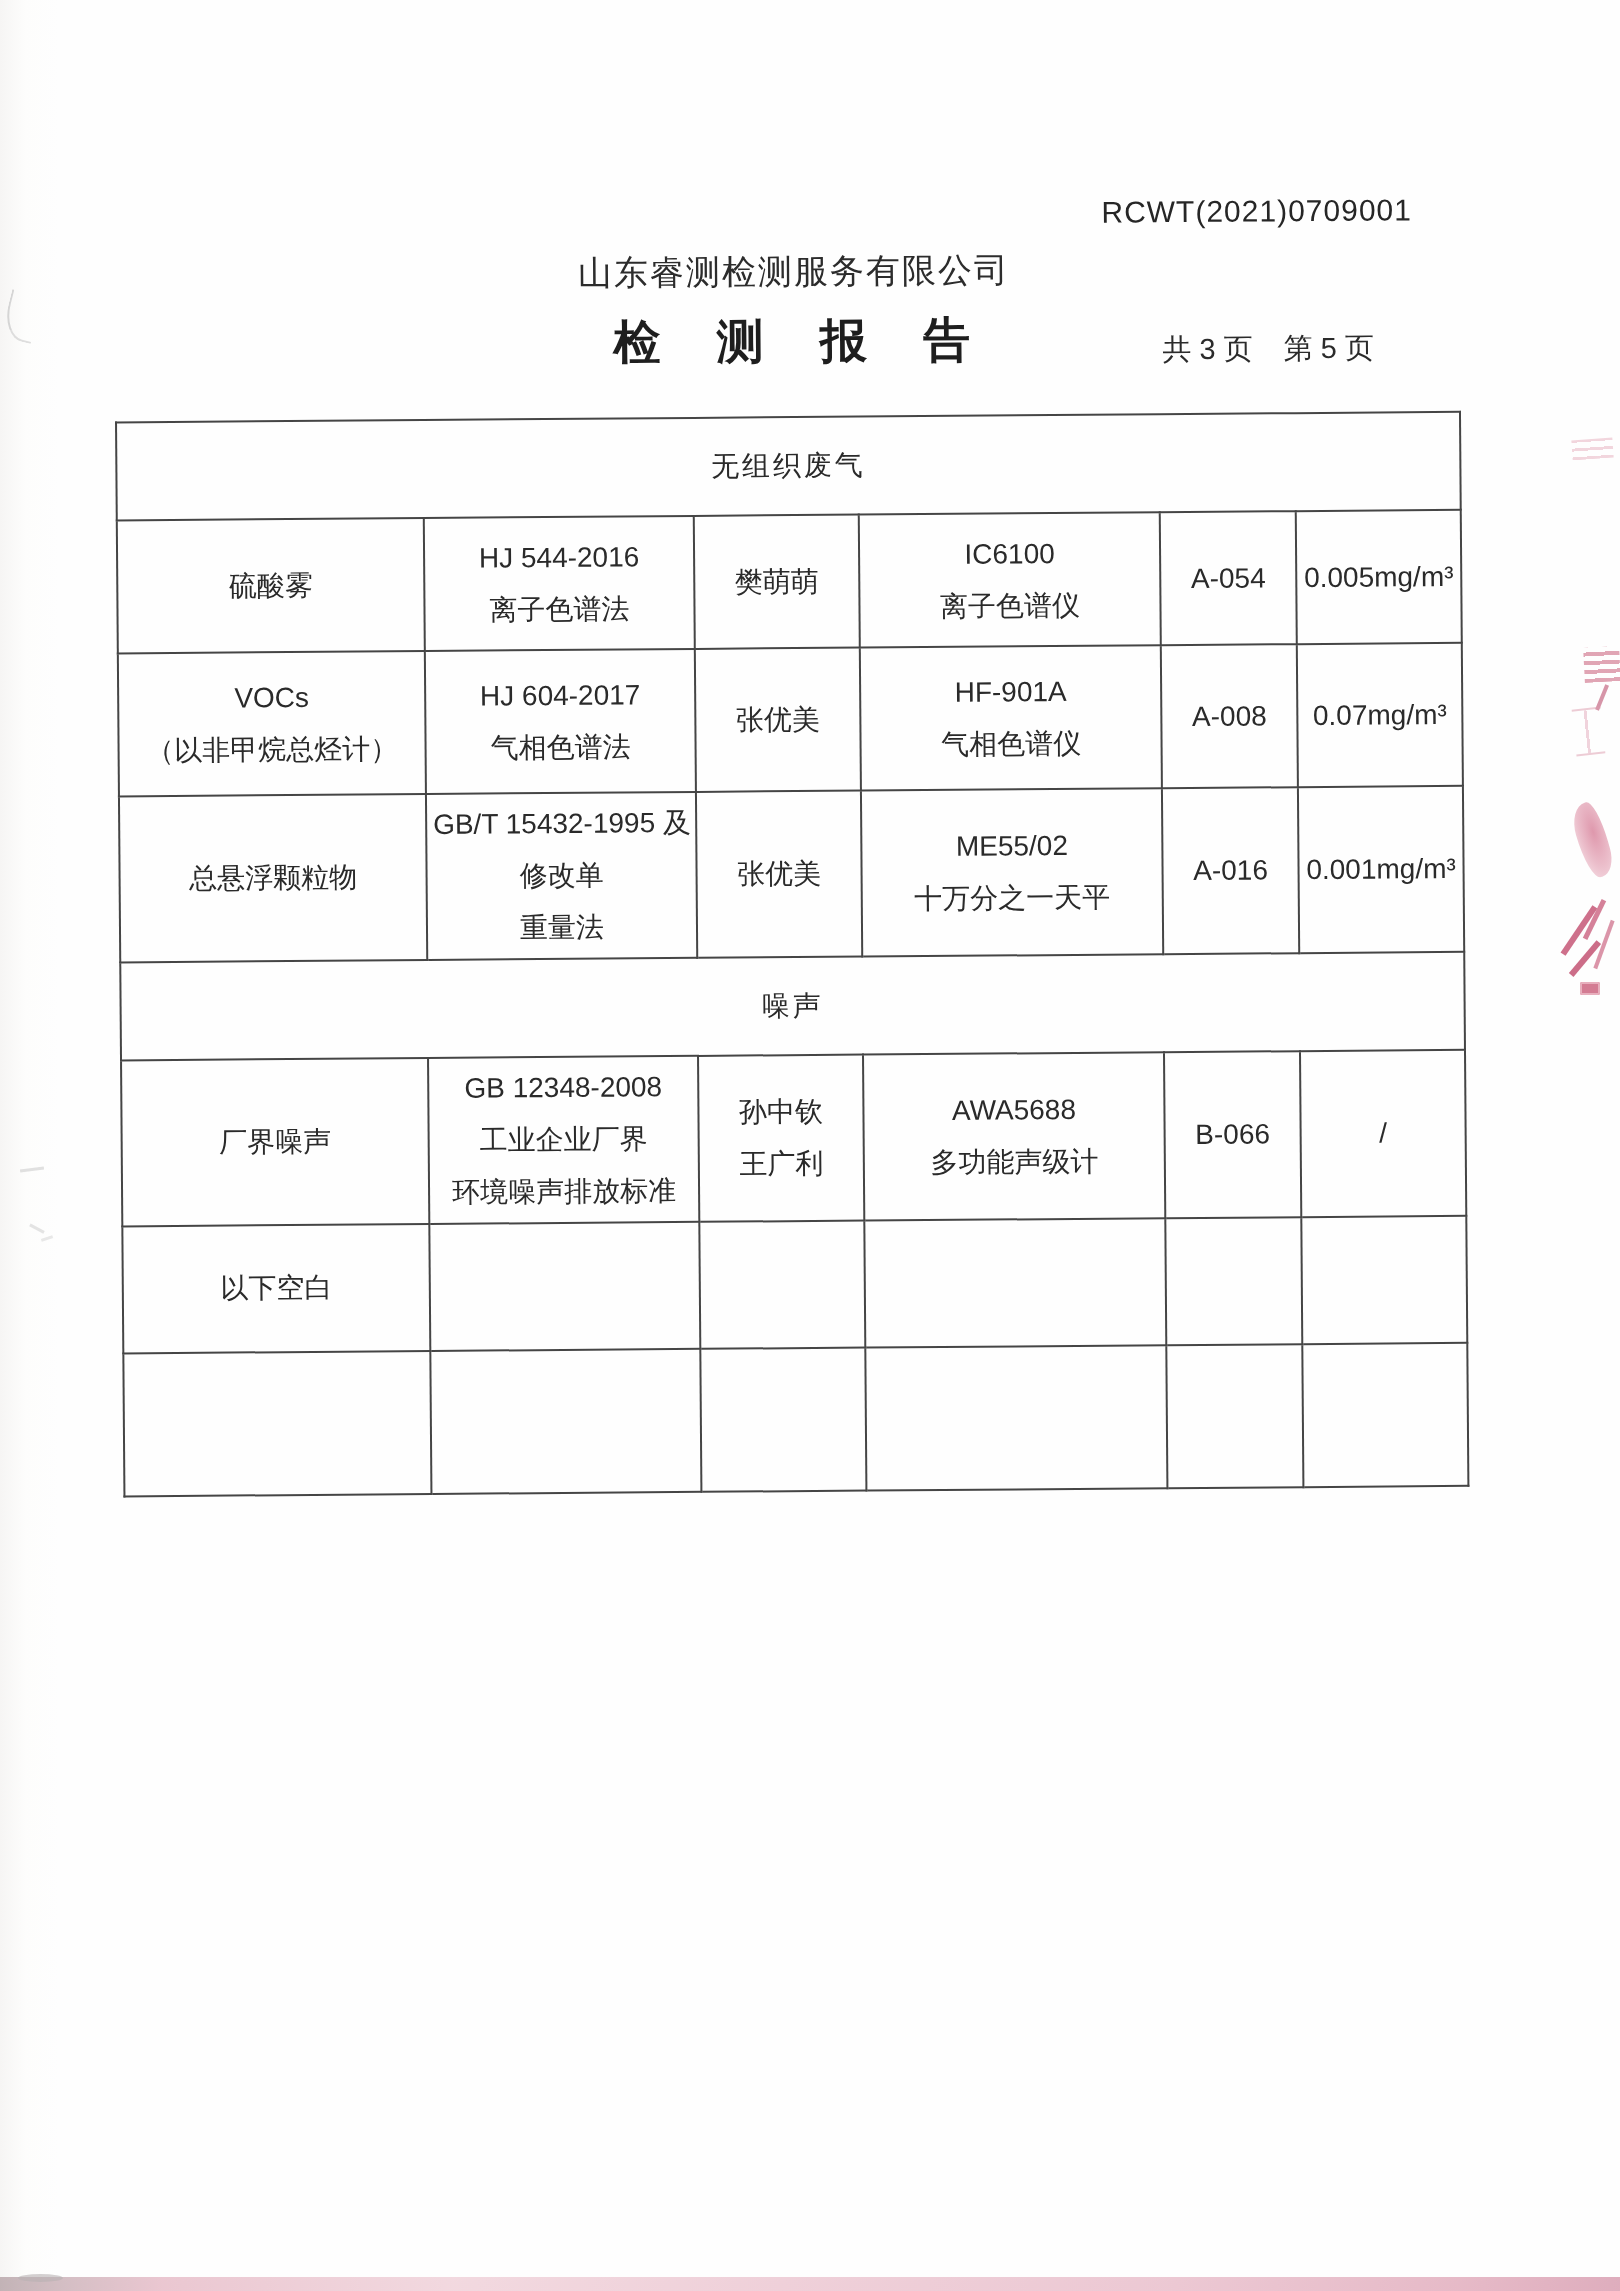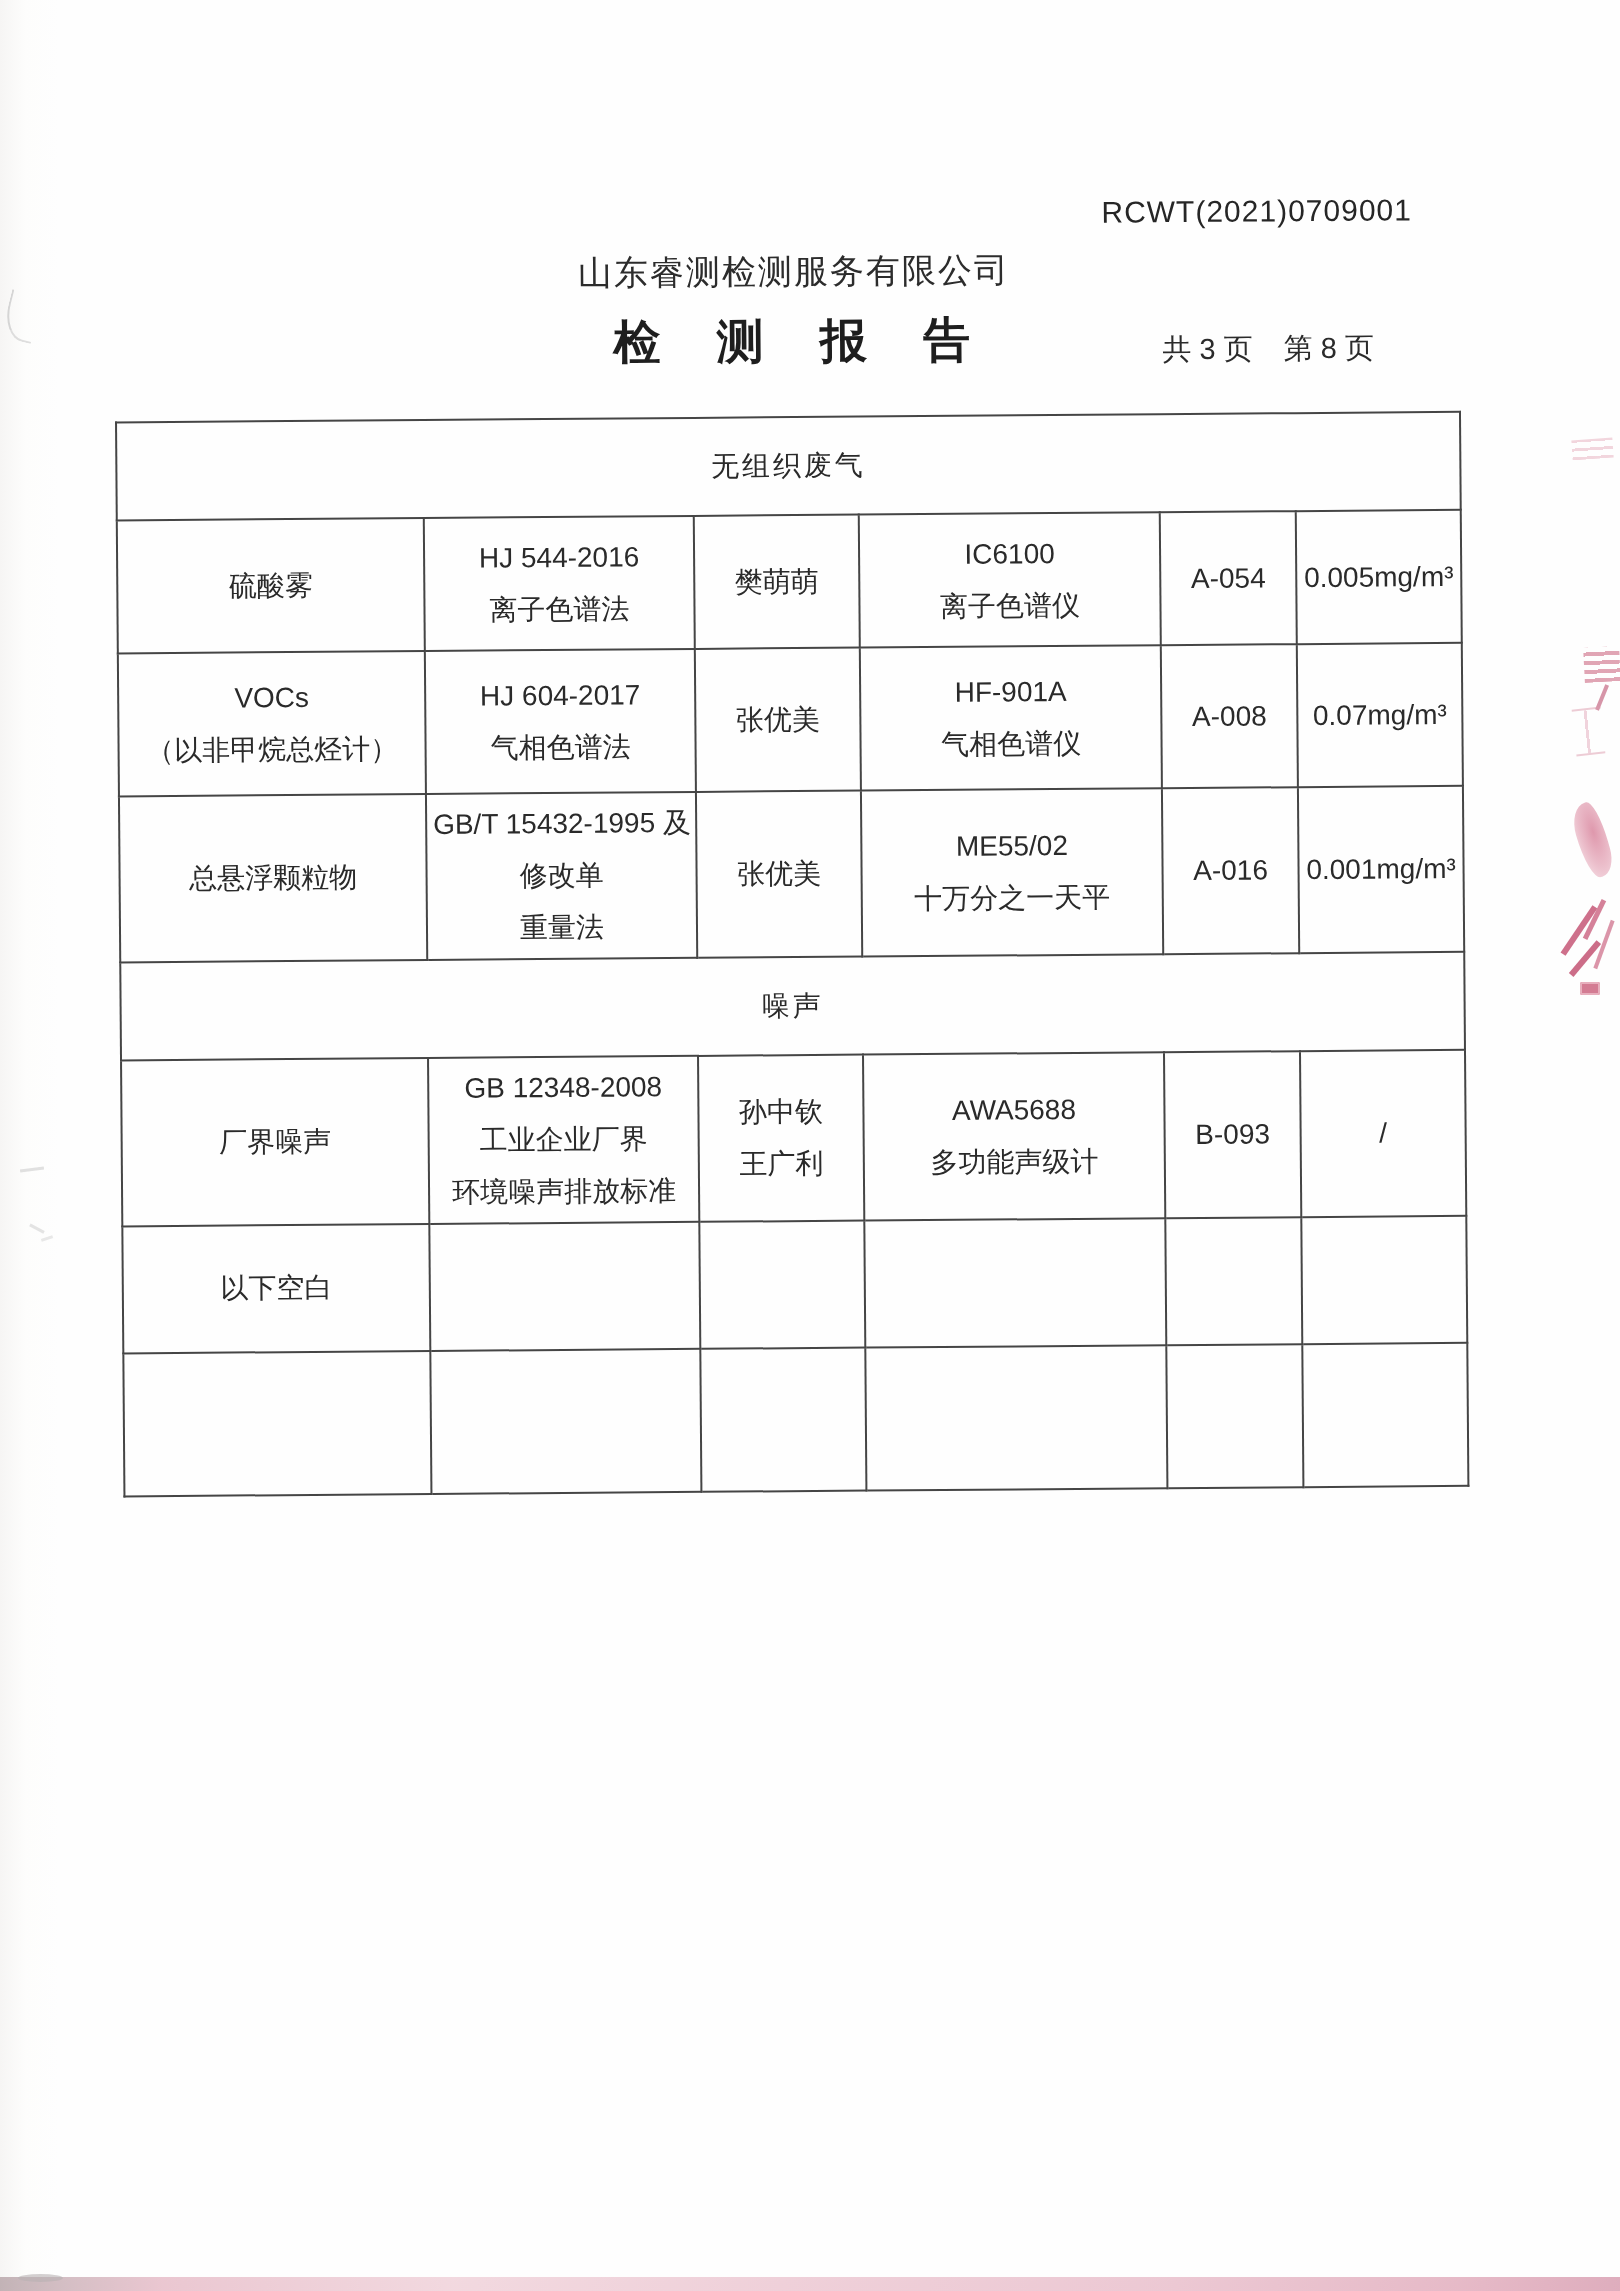--- a/index.html
+++ b/index.html
@@ -106,21 +106,21 @@
 </head>
 <body>
 
 <div class="page">
   <div class="scan">
 
     <div class="report-no">RCWT(2021)0709001</div>
     <div class="company">山东睿测检测服务有限公司</div>
     <div class="title">检 测 报 告</div>
     <div class="pageinfo">
-      <span class="pi-total">共 3 页</span><span>第 8 页</span>
+      <span class="pi-total">共 3 页</span><span>第 5 页</span>
     </div>
 
     <div class="tbl-wrap">
       <table class="rpt">
         <colgroup>
           <col style="width:307px">
             <col style="width:270px">
             <col style="width:165px">
           <col style="width:301px">
             <col style="width:136px">
@@ -217,21 +217,21 @@
             </td>
             <td>
               <div class="ln">孙中钦</div>
               <div class="ln">王广利</div>
             </td>
             <td>
               <div class="ln">AWA5688</div>
               <div class="ln">多功能声级计</div>
             </td>
             <td>
-                <div class="ln">B-093</div>
+                <div class="ln">B-066</div>
               </td>
             <td>
                 <div class="ln">/</div>
               </td>
           </tr>
 
           <tr class="h-r4">
             <td>
                 <div class="ln">以下空白</div>
               </td>

